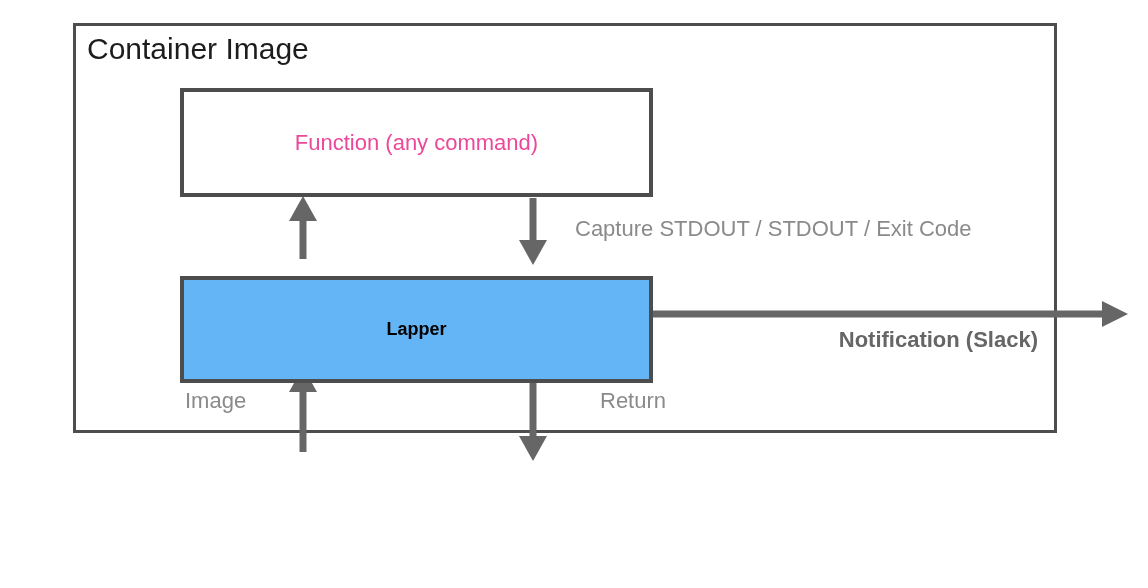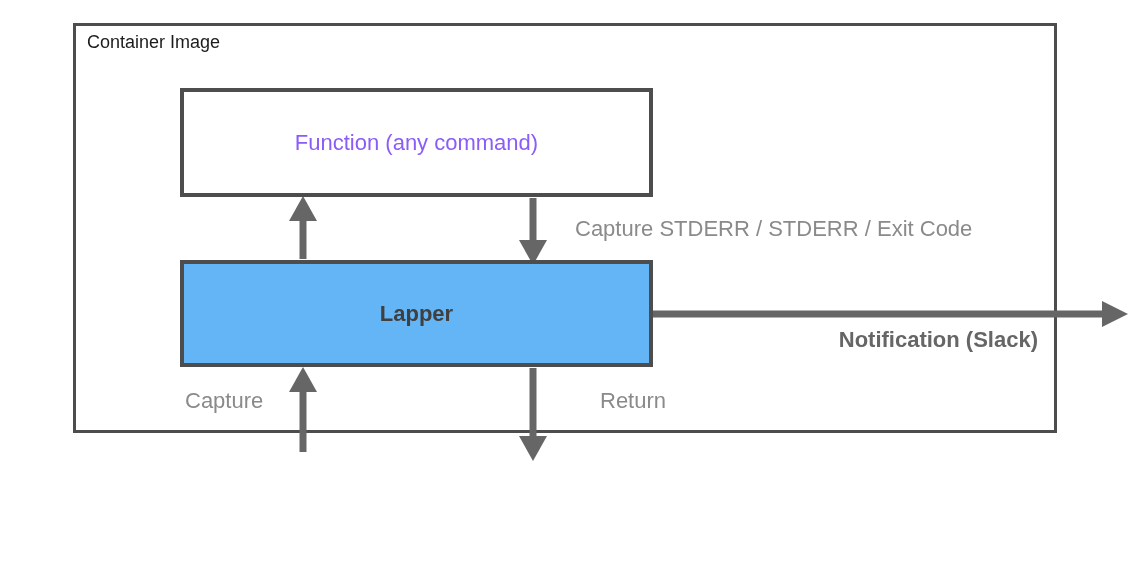--- a/index.html
+++ b/index.html
@@ -14,39 +14,39 @@
   .container-box {
     position: absolute;
     left: 73px; top: 23px;
     width: 978px; height: 404px;
     border: 3px solid #4d4d4d;
     background: transparent;
   }
   .container-label {
     position: absolute;
     left: 87px; top: 32px;
-    font-size: 18px;
+    font-size: 30px;
     color: #1c1c1c;
     white-space: nowrap;
   }
   .node {
     position: absolute;
     left: 180px;
     width: 465px;
     border: 4px solid #4d4d4d;
     background: #ffffff;
     display: flex;
     align-items: center;
     justify-content: center;
     font-size: 22px;
-    color: #8b5cf6;
+    color: #ec4899;
     white-space: nowrap;
   }
   .node-function { top: 88px;  height: 101px; }
-  .node-lapper   { top: 260px; height: 99px;  background: #64b5f6; font-weight: bold; font-size: 22px; color: #404040; }
+  .node-lapper   { top: 276px; height: 99px;  background: #64b5f6; font-weight: bold; font-size: 18px; color: #000000; }
   .node-lambda   { top: 452px; height: 98px;  }
   .arrow-layer {
     position: absolute;
     left: 0; top: 0;
     width: 1148px; height: 588px;
     pointer-events: none;
   }
   .edge-label {
     position: absolute;
     font-size: 22px;
@@ -99,21 +99,21 @@
       <polygon points="1128,314 1102,301 1102,327" fill="#666666"></polygon>
     </g>
   </svg>
 
   <div class="node node-function">Function (any command)</div>
 
   <div class="node node-lapper">Lapper</div>
 
 
 
-  <div class="edge-label edge-label-capture">Capture STDERR / STDERR / Exit Code</div>
+  <div class="edge-label edge-label-capture">Capture STDOUT / STDOUT / Exit Code</div>
 
-  <div class="edge-label edge-label-invoke">Capture</div>
+  <div class="edge-label edge-label-invoke">Image</div>
 
   <div class="edge-label edge-label-return">Return</div>
 
   <div class="edge-label edge-label-notification">Notification (Slack)</div>
 
 </div>
 
 </body></html>

